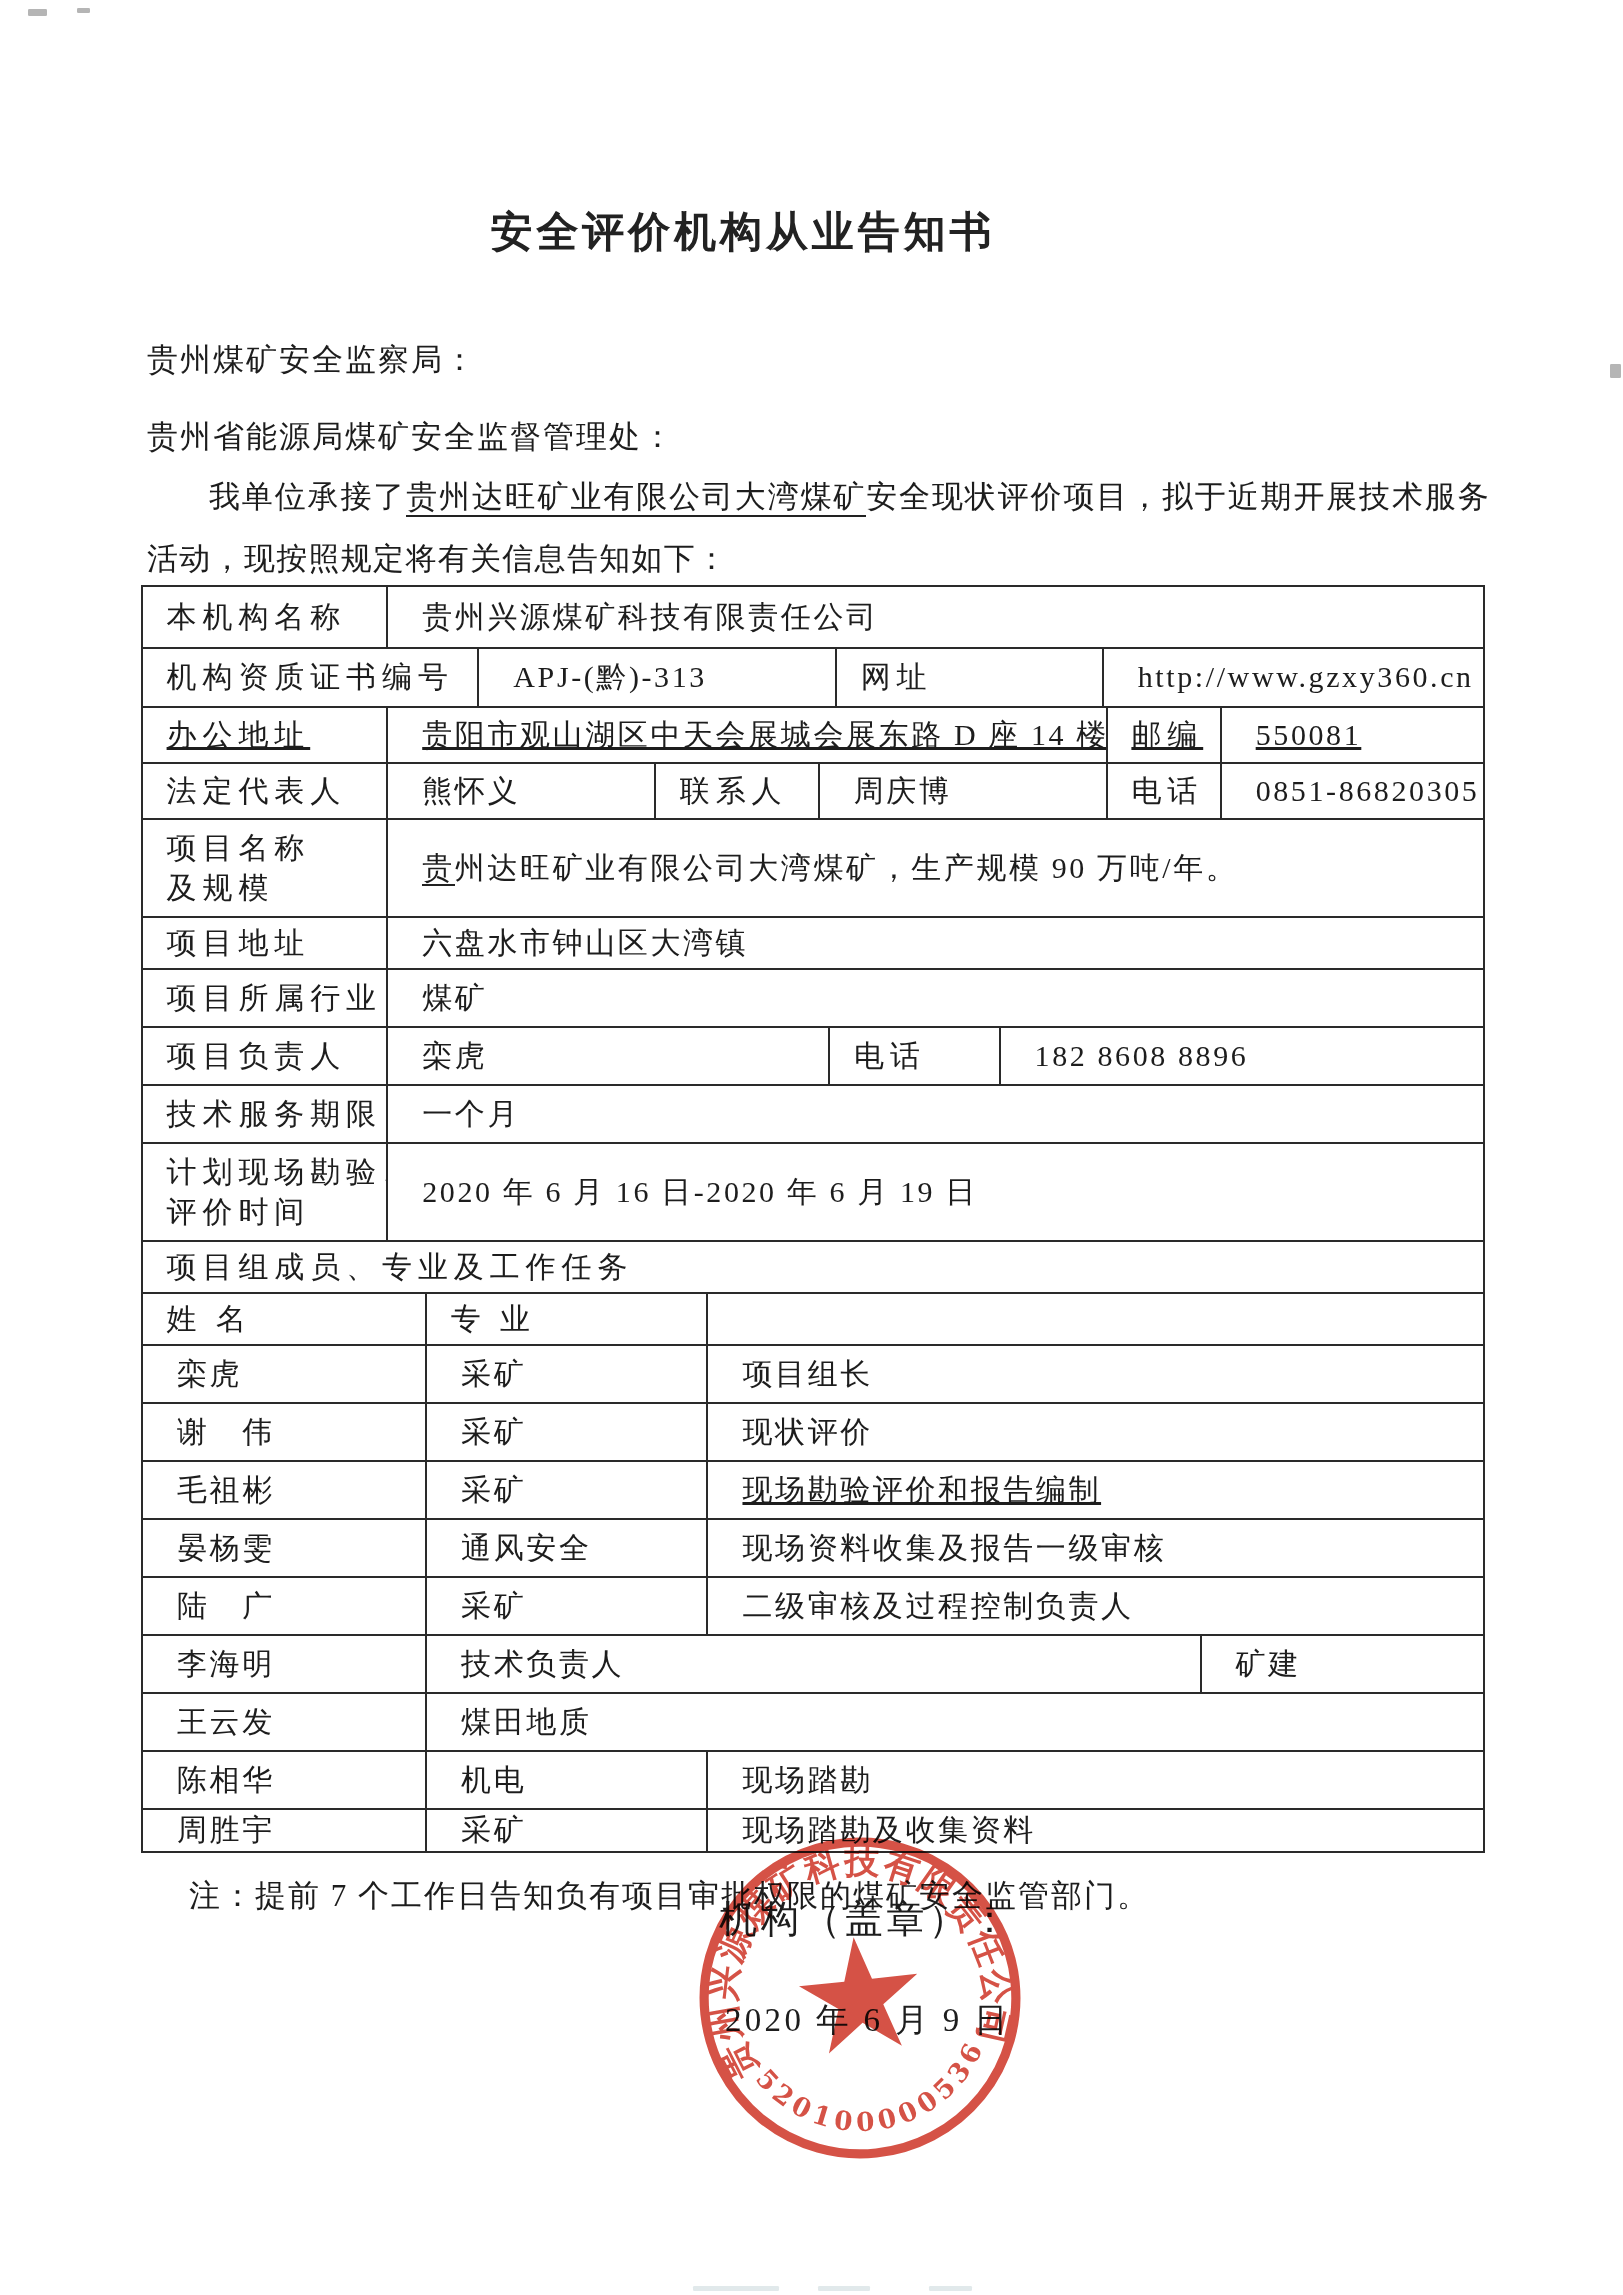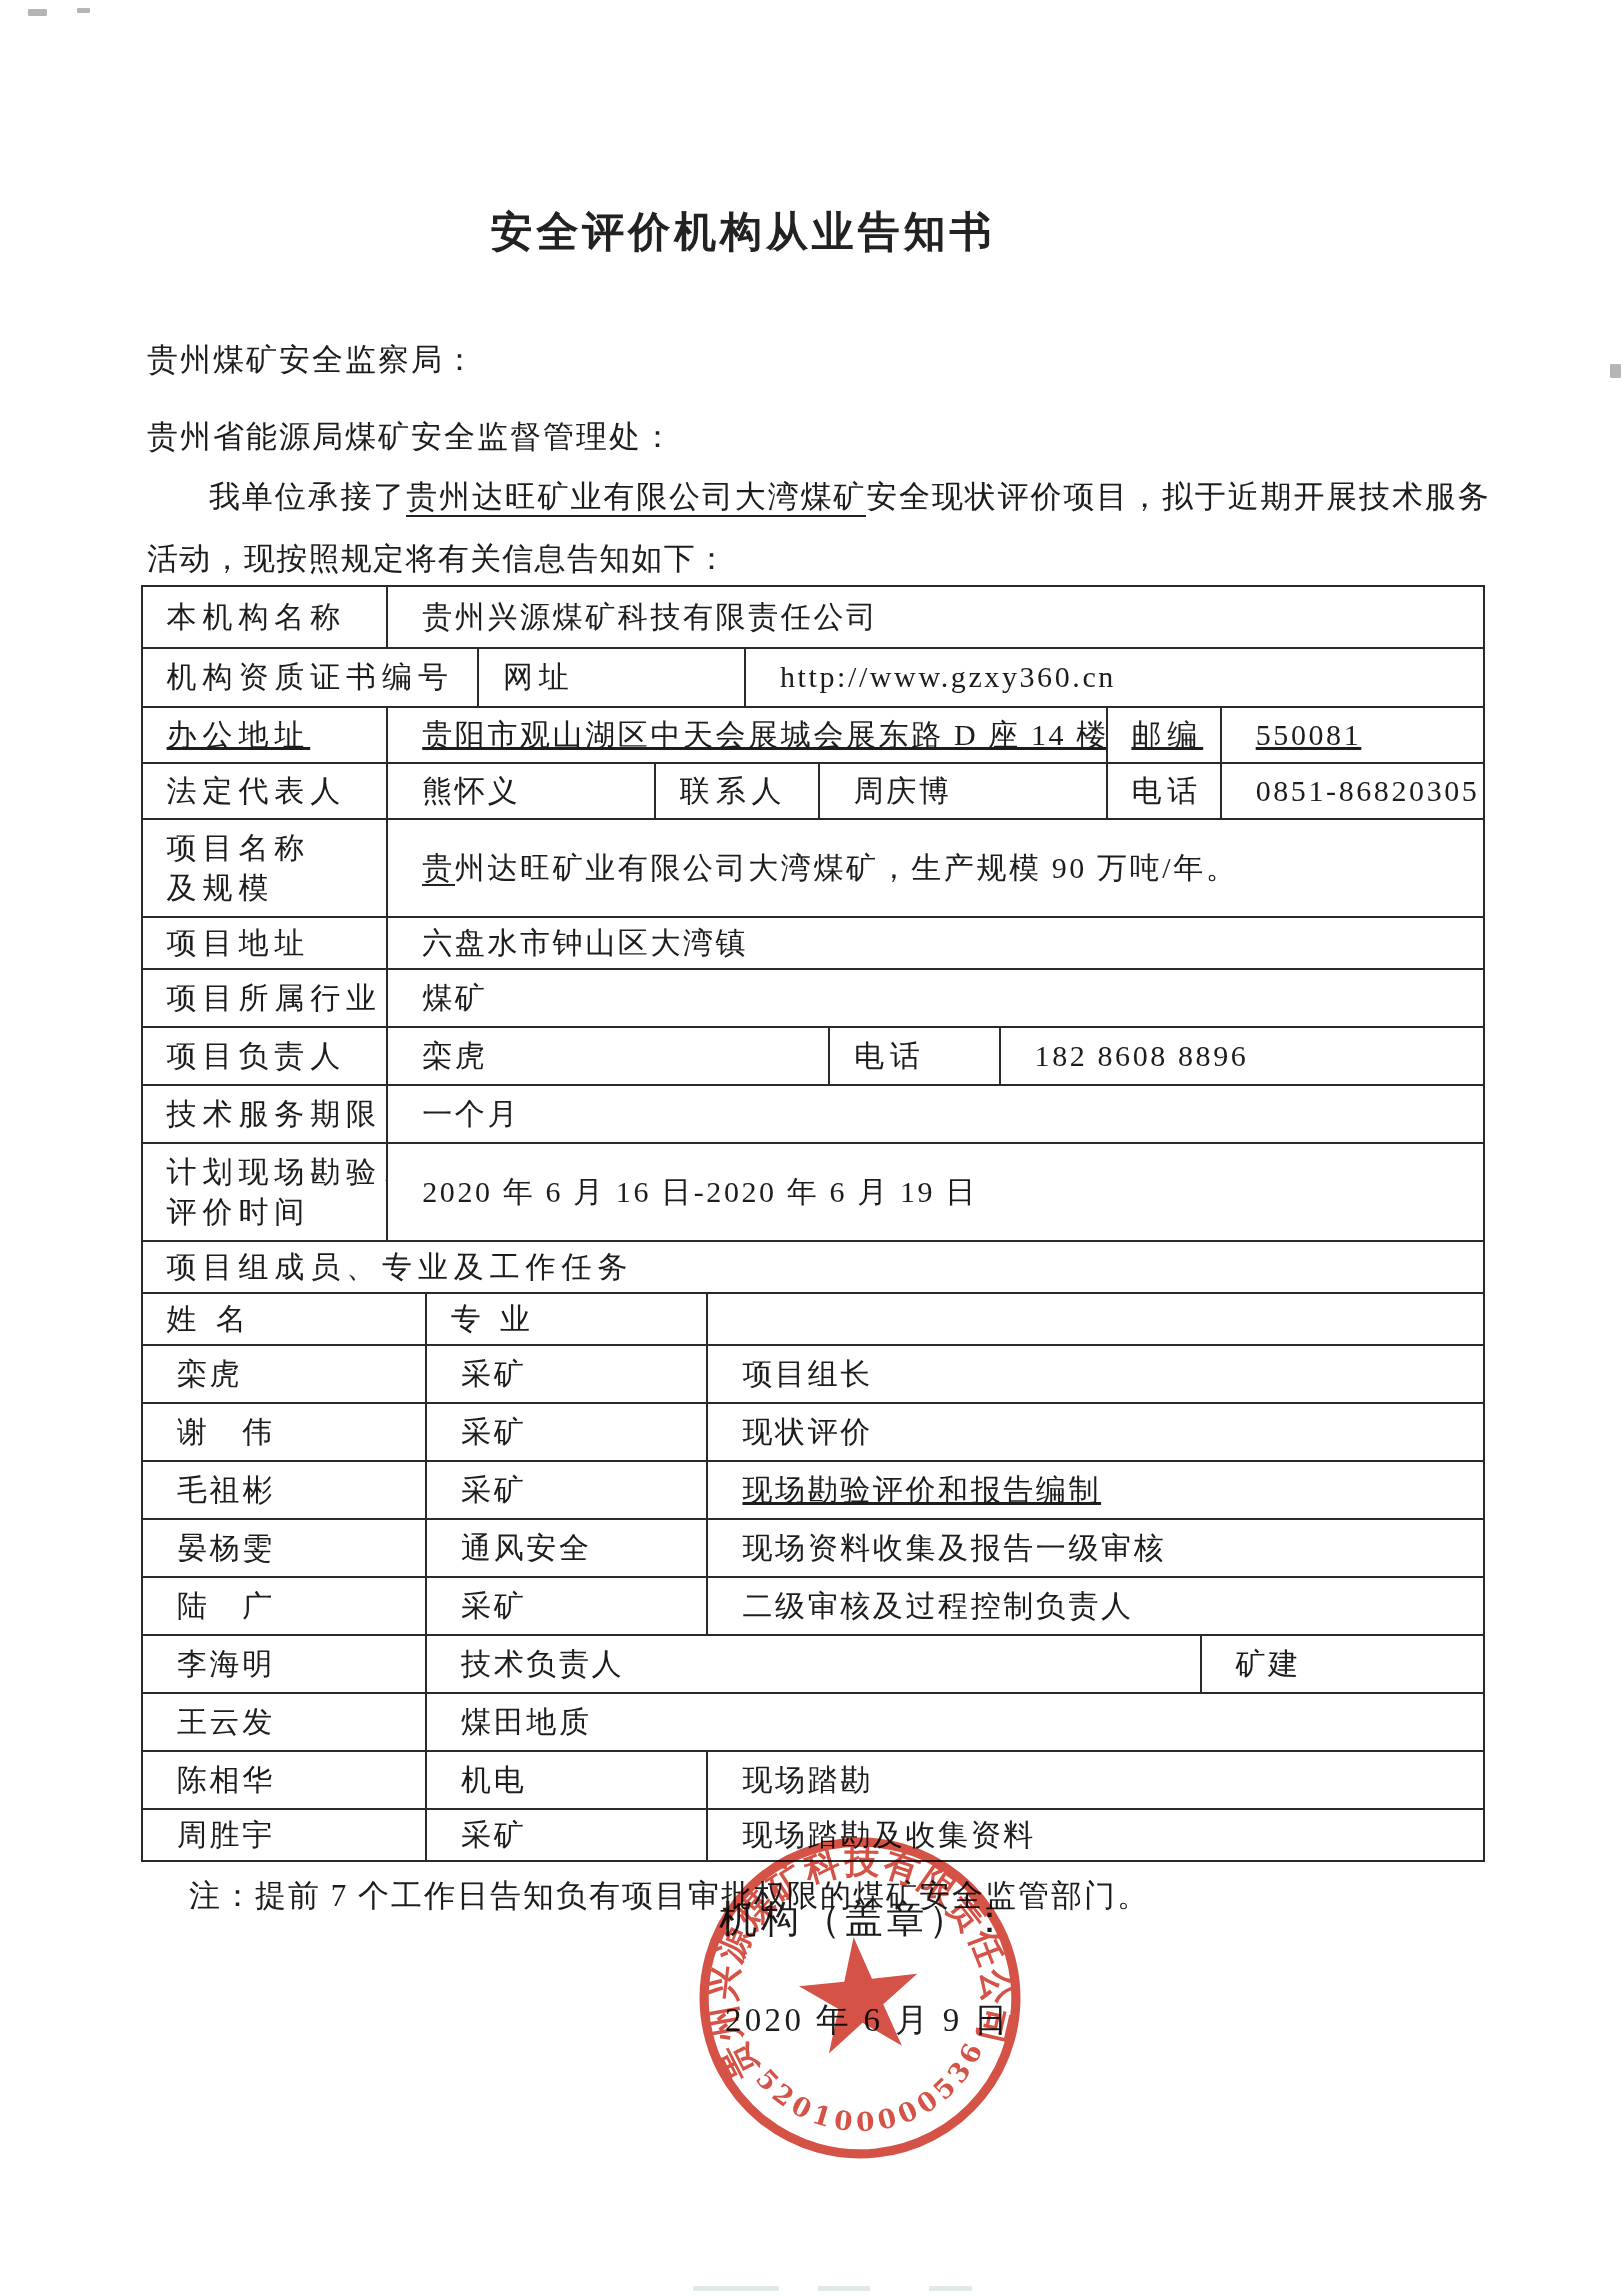--- a/index.html
+++ b/index.html
@@ -83,20 +83,21 @@
 
   <div class="intro"><span>我单位承接了</span><span class="ul">贵州达旺矿业有限公司大湾煤矿</span><span>安全现状评价项目，拟于近期开展技术服务活动，现按照规定将有关信息告知如下：</span></div>
 
   <div class="info-table">
       <div class="tr" style="height: 62px;">
         <div class="td label" style="width: 18.3%;">本机构名称</div>
         <div class="td" style="width: 81.7%;">贵州兴源煤矿科技有限责任公司</div>
       </div>
       <div class="tr" style="height: 59px;">
         <div class="td label" style="width: 25.1%;">机构资质证书编号</div>
+        <div class="td" style="width: 26.7%;">APJ-(黔)-313</div>
         <div class="td label" style="width: 19.9%;">网址</div>
         <div class="td" style="width: 28.3%;">http://www.gzxy360.cn</div>
       </div>
       <div class="tr" style="height: 56px; text-decoration: underline;">
         <div class="td label" style="width: 18.3%;">办公地址</div>
         <div class="td" style="width: 53.7%;">贵阳市观山湖区中天会展城会展东路 D 座 14 楼</div>
         <div class="td label" style="width: 8.5%;">邮编</div>
         <div class="td" style="width: 19.5%;">550081</div>
       </div>
       <div class="tr" style="height: 56px;">
@@ -175,21 +176,21 @@
       </div>
       <div class="tr" style="height: 58px;">
         <div class="td" style="width: 21.2%;">王云发</div>
         <div class="td" style="width: 21%;">煤田地质</div>
       </div>
       <div class="tr" style="height: 58px;">
         <div class="td" style="width: 21.2%;">陈相华</div>
         <div class="td" style="width: 21%;">机电</div>
         <div class="td" style="width: 57.8%;">现场踏勘</div>
       </div>
-      <div class="tr" style="height: 50px;">
+      <div class="tr" style="height: 41px;">
         <div class="td" style="width: 21.2%;">周胜宇</div>
         <div class="td" style="width: 21%;">采矿</div>
         <div class="td" style="width: 57.8%;">现场踏勘及收集资料</div>
       </div>
     </div>
 
   <div class="note-line">注：提前 7 个工作日告知负有项目审批权限的煤矿安全监管部门。</div>
 
   <div class="seal-caption">机构（盖章）：</div>
   <div class="seal-date">2020 年 6 月 9 日</div>

